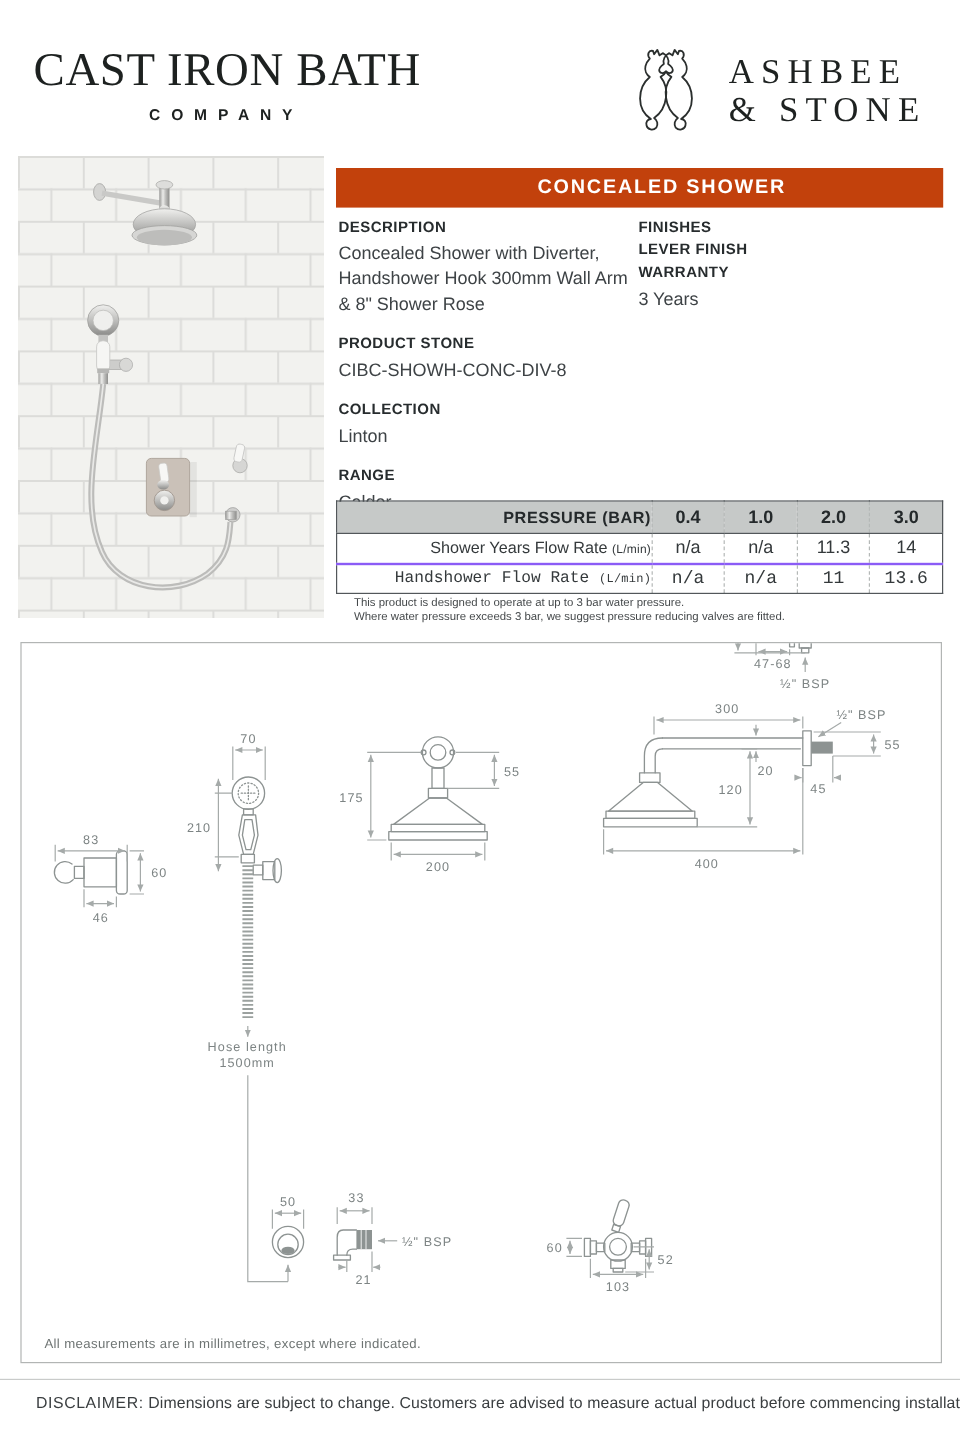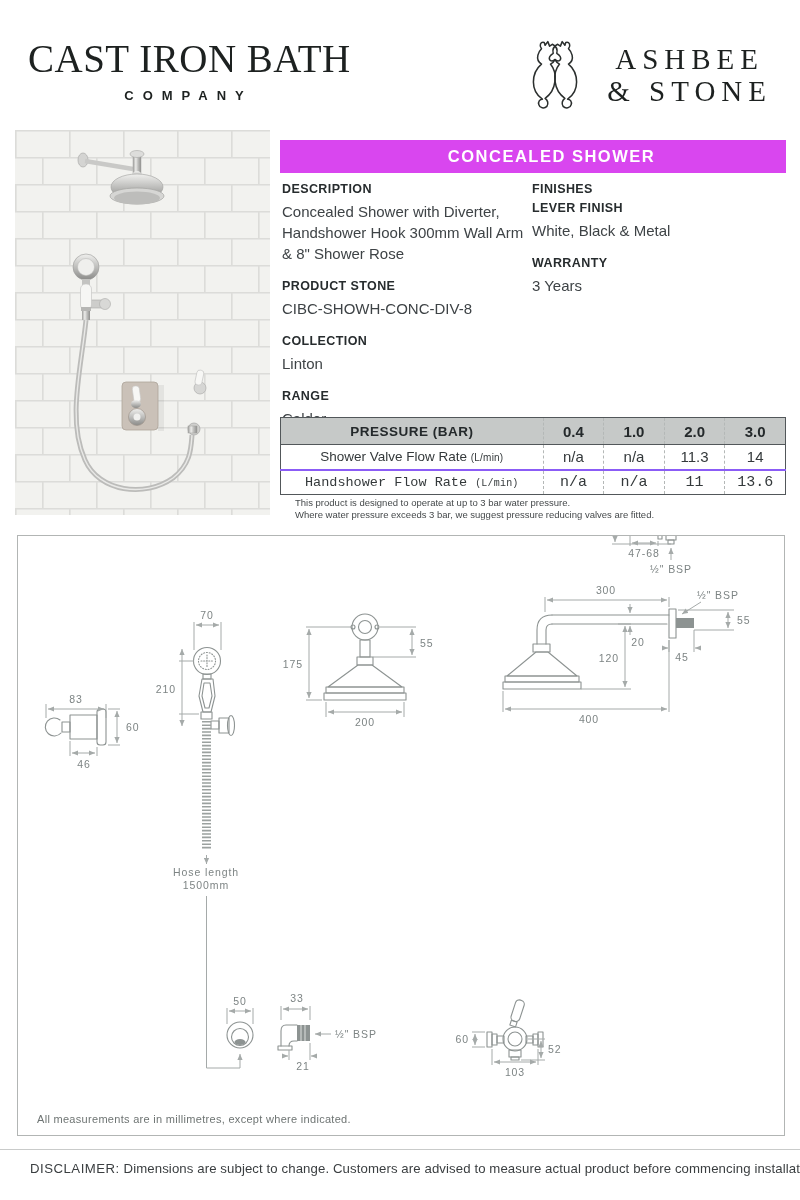--- a/index.html
+++ b/index.html
@@ -5,43 +5,43 @@
   * { margin:0; padding:0; box-sizing:border-box; }
   body { background:#ffffff; }
   #page { position:relative; width:800px; height:1200px; background:#ffffff;
           font-family:"Liberation Sans", sans-serif; overflow:hidden;margin-top:12px; }
 
   
   .brand-left { position:absolute; left:28px; top:24px; width:312px; text-align:center; color:#1d2120; }
   .brand-left .bl-name { font-family:"Liberation Serif", serif; font-size:39px; letter-spacing:0.5px; white-space:nowrap; }
   .brand-left .bl-sub  { margin-top:7px; font-size:13px; font-weight:bold; letter-spacing:9px; padding-left:9px; }
   .brand-right { position:absolute; right:28px; top:24px; display:flex; align-items:center; gap:16px; color:#1d2120; }
-  .brand-right .br-name { font-family:"Liberation Serif", serif; font-size:29px; letter-spacing:6px; line-height:1.1; white-space:nowrap; text-align:center; }
+  .brand-right .br-name { font-family:"Liberation Serif", serif; font-size:29px; letter-spacing:6px; line-height:1.1; white-space:nowrap; text-align:left; }
 
   
   .photo { position:absolute; left:15px; top:118px; width:255px; height:385px; }
 
   
   .banner { position:absolute; left:280px; top:128px; width:506px; height:33px;
-            background:#d946ef; color:#ffffff; display:flex; align-items:center; justify-content:center;
+            background:#c2410c; color:#ffffff; display:flex; align-items:center; justify-content:center;
             font-weight:bold; font-size:16.5px; letter-spacing:1.5px;padding-left:37px; }
 
   
   .info-col { position:absolute; top:170px; }
   .info-col.left  { left:282px; width:248px; }
   .info-col.right { left:532px; width:256px; }
   .info-label { font-size:12.5px; font-weight:bold; letter-spacing:0.4px; color:#272c2e; margin-bottom:5px; }
   .info-value { font-size:15px; color:#3e4346; line-height:21px; margin-bottom:15px; }
 
   
   .ptable { position:absolute; left:280px; top:405px; width:506px; border-collapse:collapse;
             border:1.4px solid #52575a; }
   .ptable th, .ptable td { height:25px; vertical-align:middle; }
   .ptable thead th { background:#c6c9c8; border-bottom:1.4px solid #52575a; height:27px; }
-  .ptable .lbl { text-align:center; width:260px; }
+  .ptable .lbl { text-align:right; width:260px; }
   .ptable thead .lbl { font-size:13.5px; letter-spacing:0.5px; color:#24292b; }
   .ptable .val { width:60px; text-align:center; border-left:1px dashed #b4b8b7; font-size:15px; color:#34393b; }
   .ptable thead .val { font-weight:bold; color:#24292b; }
   .ptable tbody .lbl { font-size:13.5px; font-weight:normal; color:#34393b; }
   .ptable tbody tr + tr td { border-top:2px solid #8b5cf6;font-family:Liberation Mono, monospace; }
   .unit { font-size:10px; letter-spacing:0.2px; }
 
   .tnotes { position:absolute; left:295px; top:485px; font-size:9.5px; line-height:11.5px; color:#45494b; }
 
   
@@ -173,42 +173,41 @@
       <div class="info-value">Calder</div>
     </div>
   </div>
 
   <div class="info-col right">
     <div>
       <div class="info-label">FINISHES</div>
     </div>
     <div>
       <div class="info-label">LEVER FINISH</div>
-      <div class="info-value">White, Black &amp; Metal</div>
     </div>
     <div>
       <div class="info-label">WARRANTY</div>
       <div class="info-value">3 Years</div>
     </div>
   </div>
 
   <table class="ptable">
     <thead>
       <tr>
         <th class="lbl">PRESSURE (BAR)</th>
         <th class="val">0.4</th>
         <th class="val">1.0</th>
         <th class="val">2.0</th>
         <th class="val">3.0</th>
       </tr>
     </thead>
     <tbody>
       <tr>
         <td class="lbl">
-          <span>Shower Valve Flow Rate</span>
+          <span>Shower Years Flow Rate</span>
           <span class="unit">(L/min)</span>
         </td>
         <td class="val">n/a</td>
         <td class="val">n/a</td>
         <td class="val">11.3</td>
         <td class="val">14</td>
       </tr>
       <tr>
         <td class="lbl">
           <span>Handshower Flow Rate</span>

